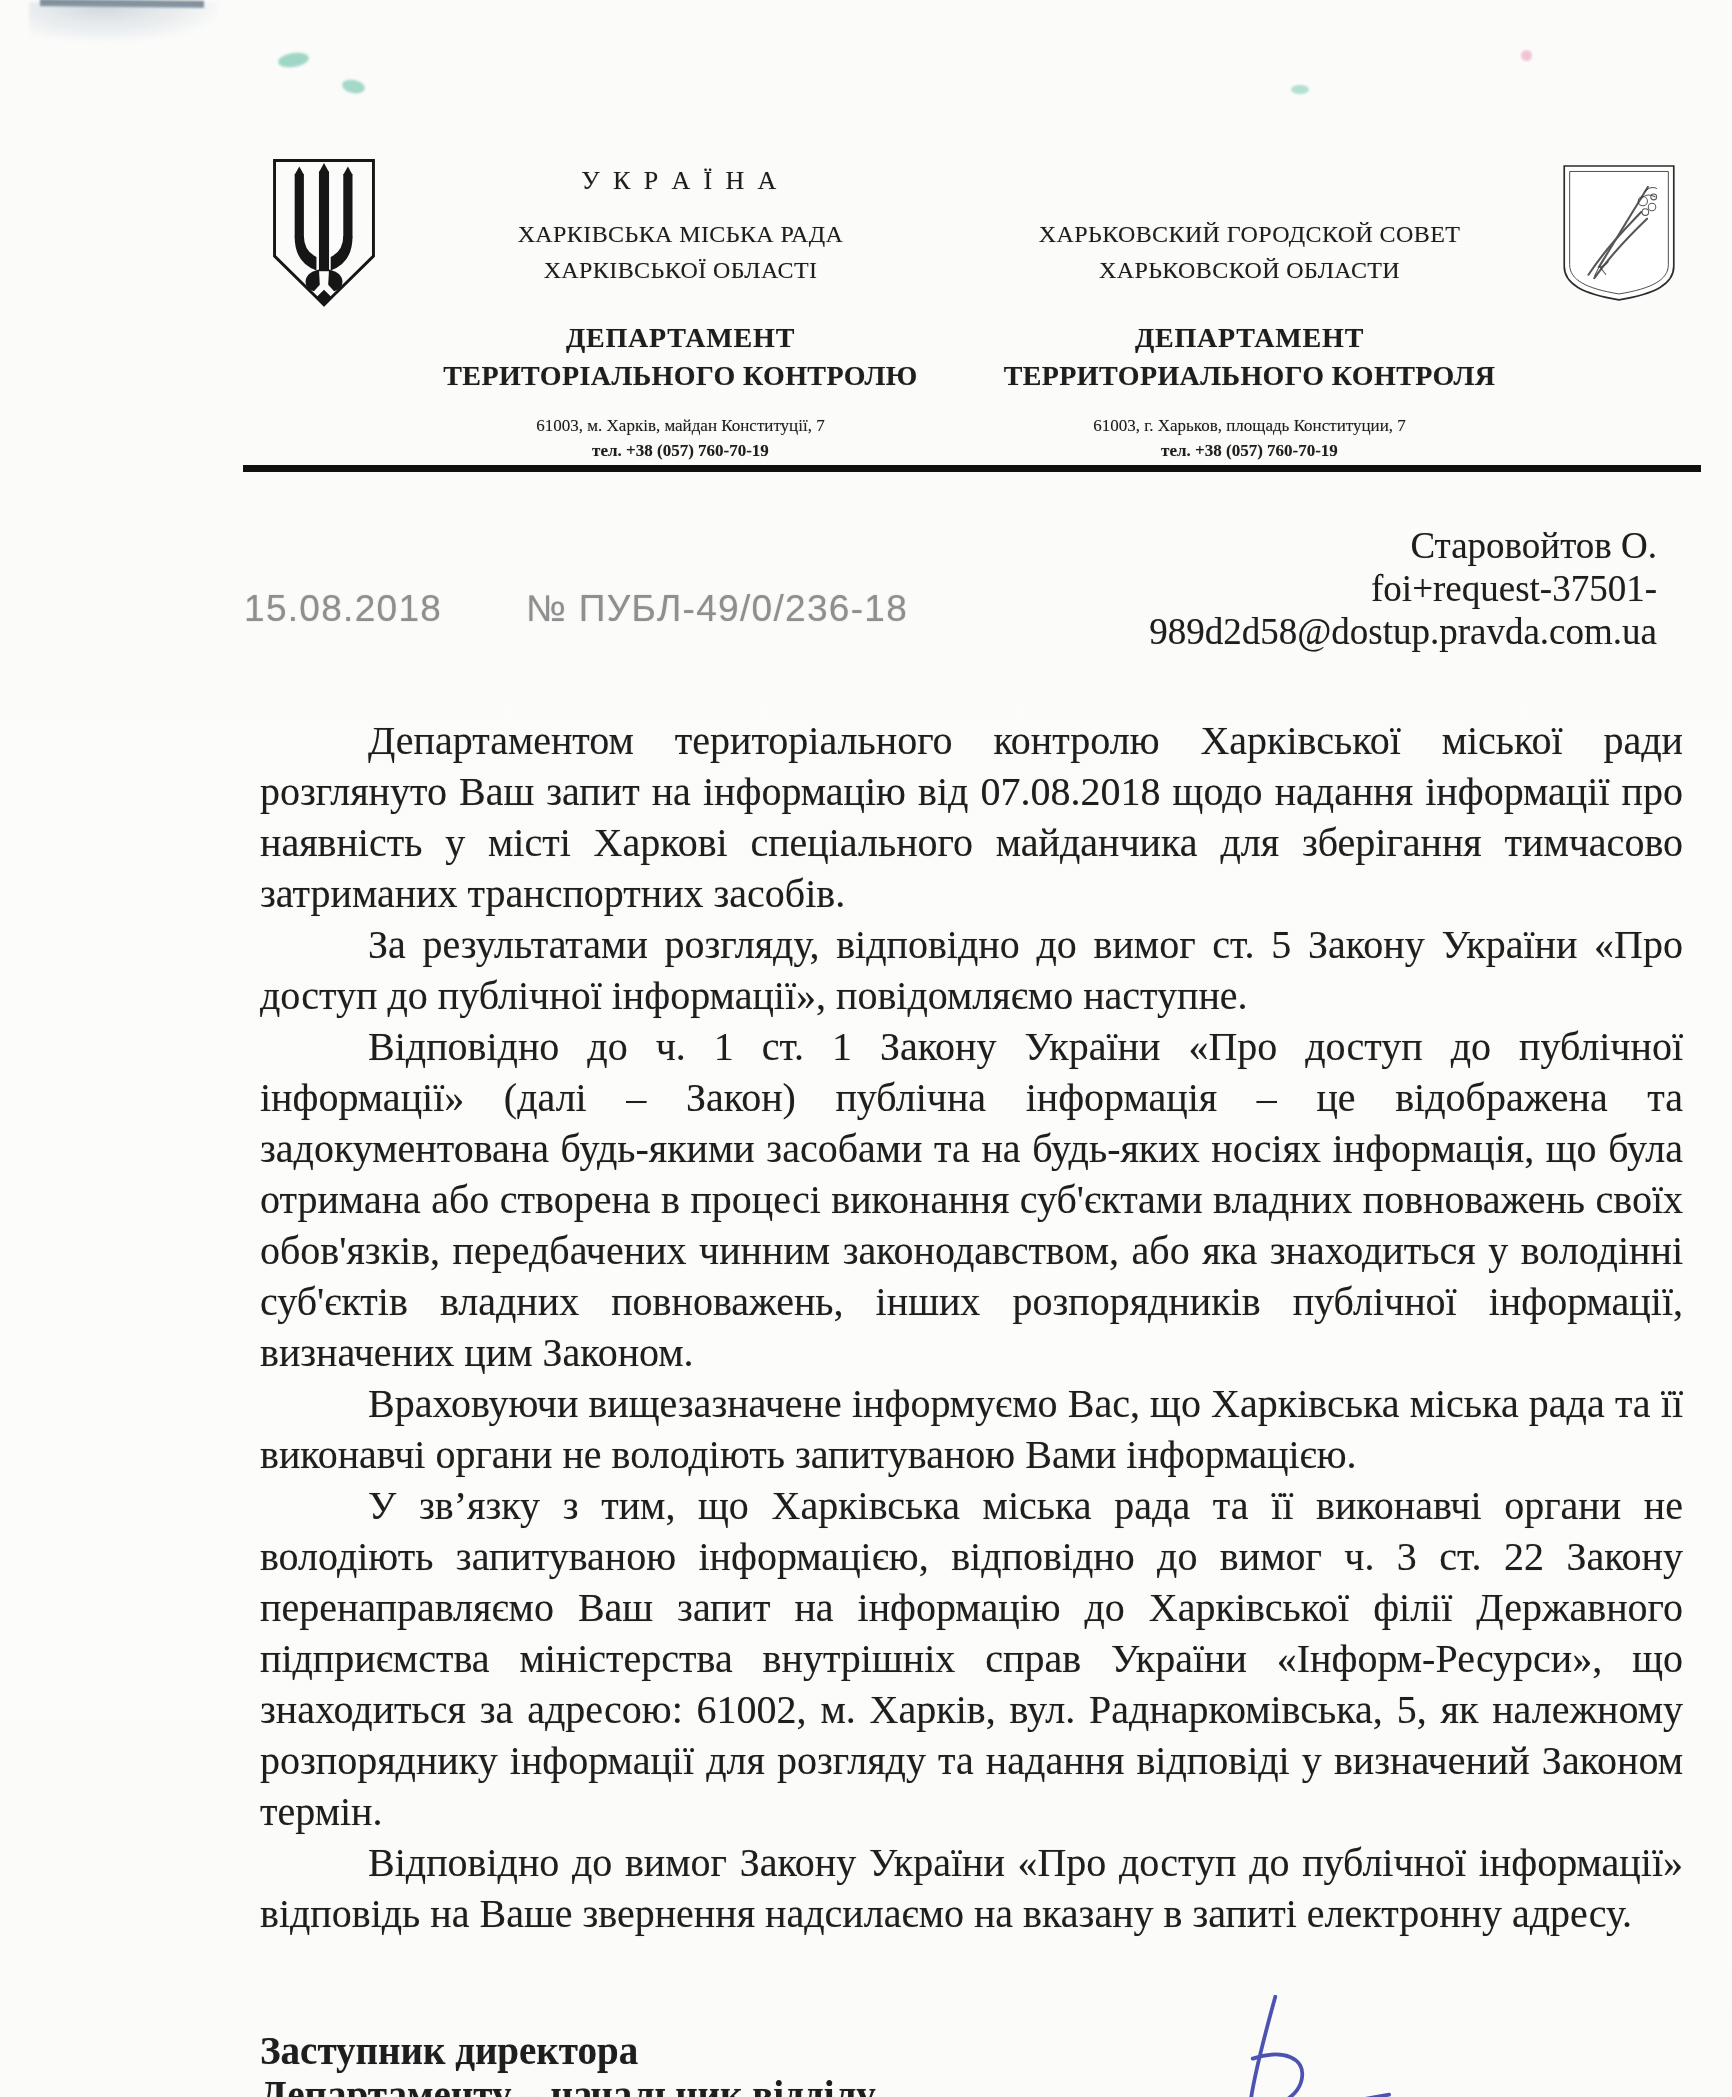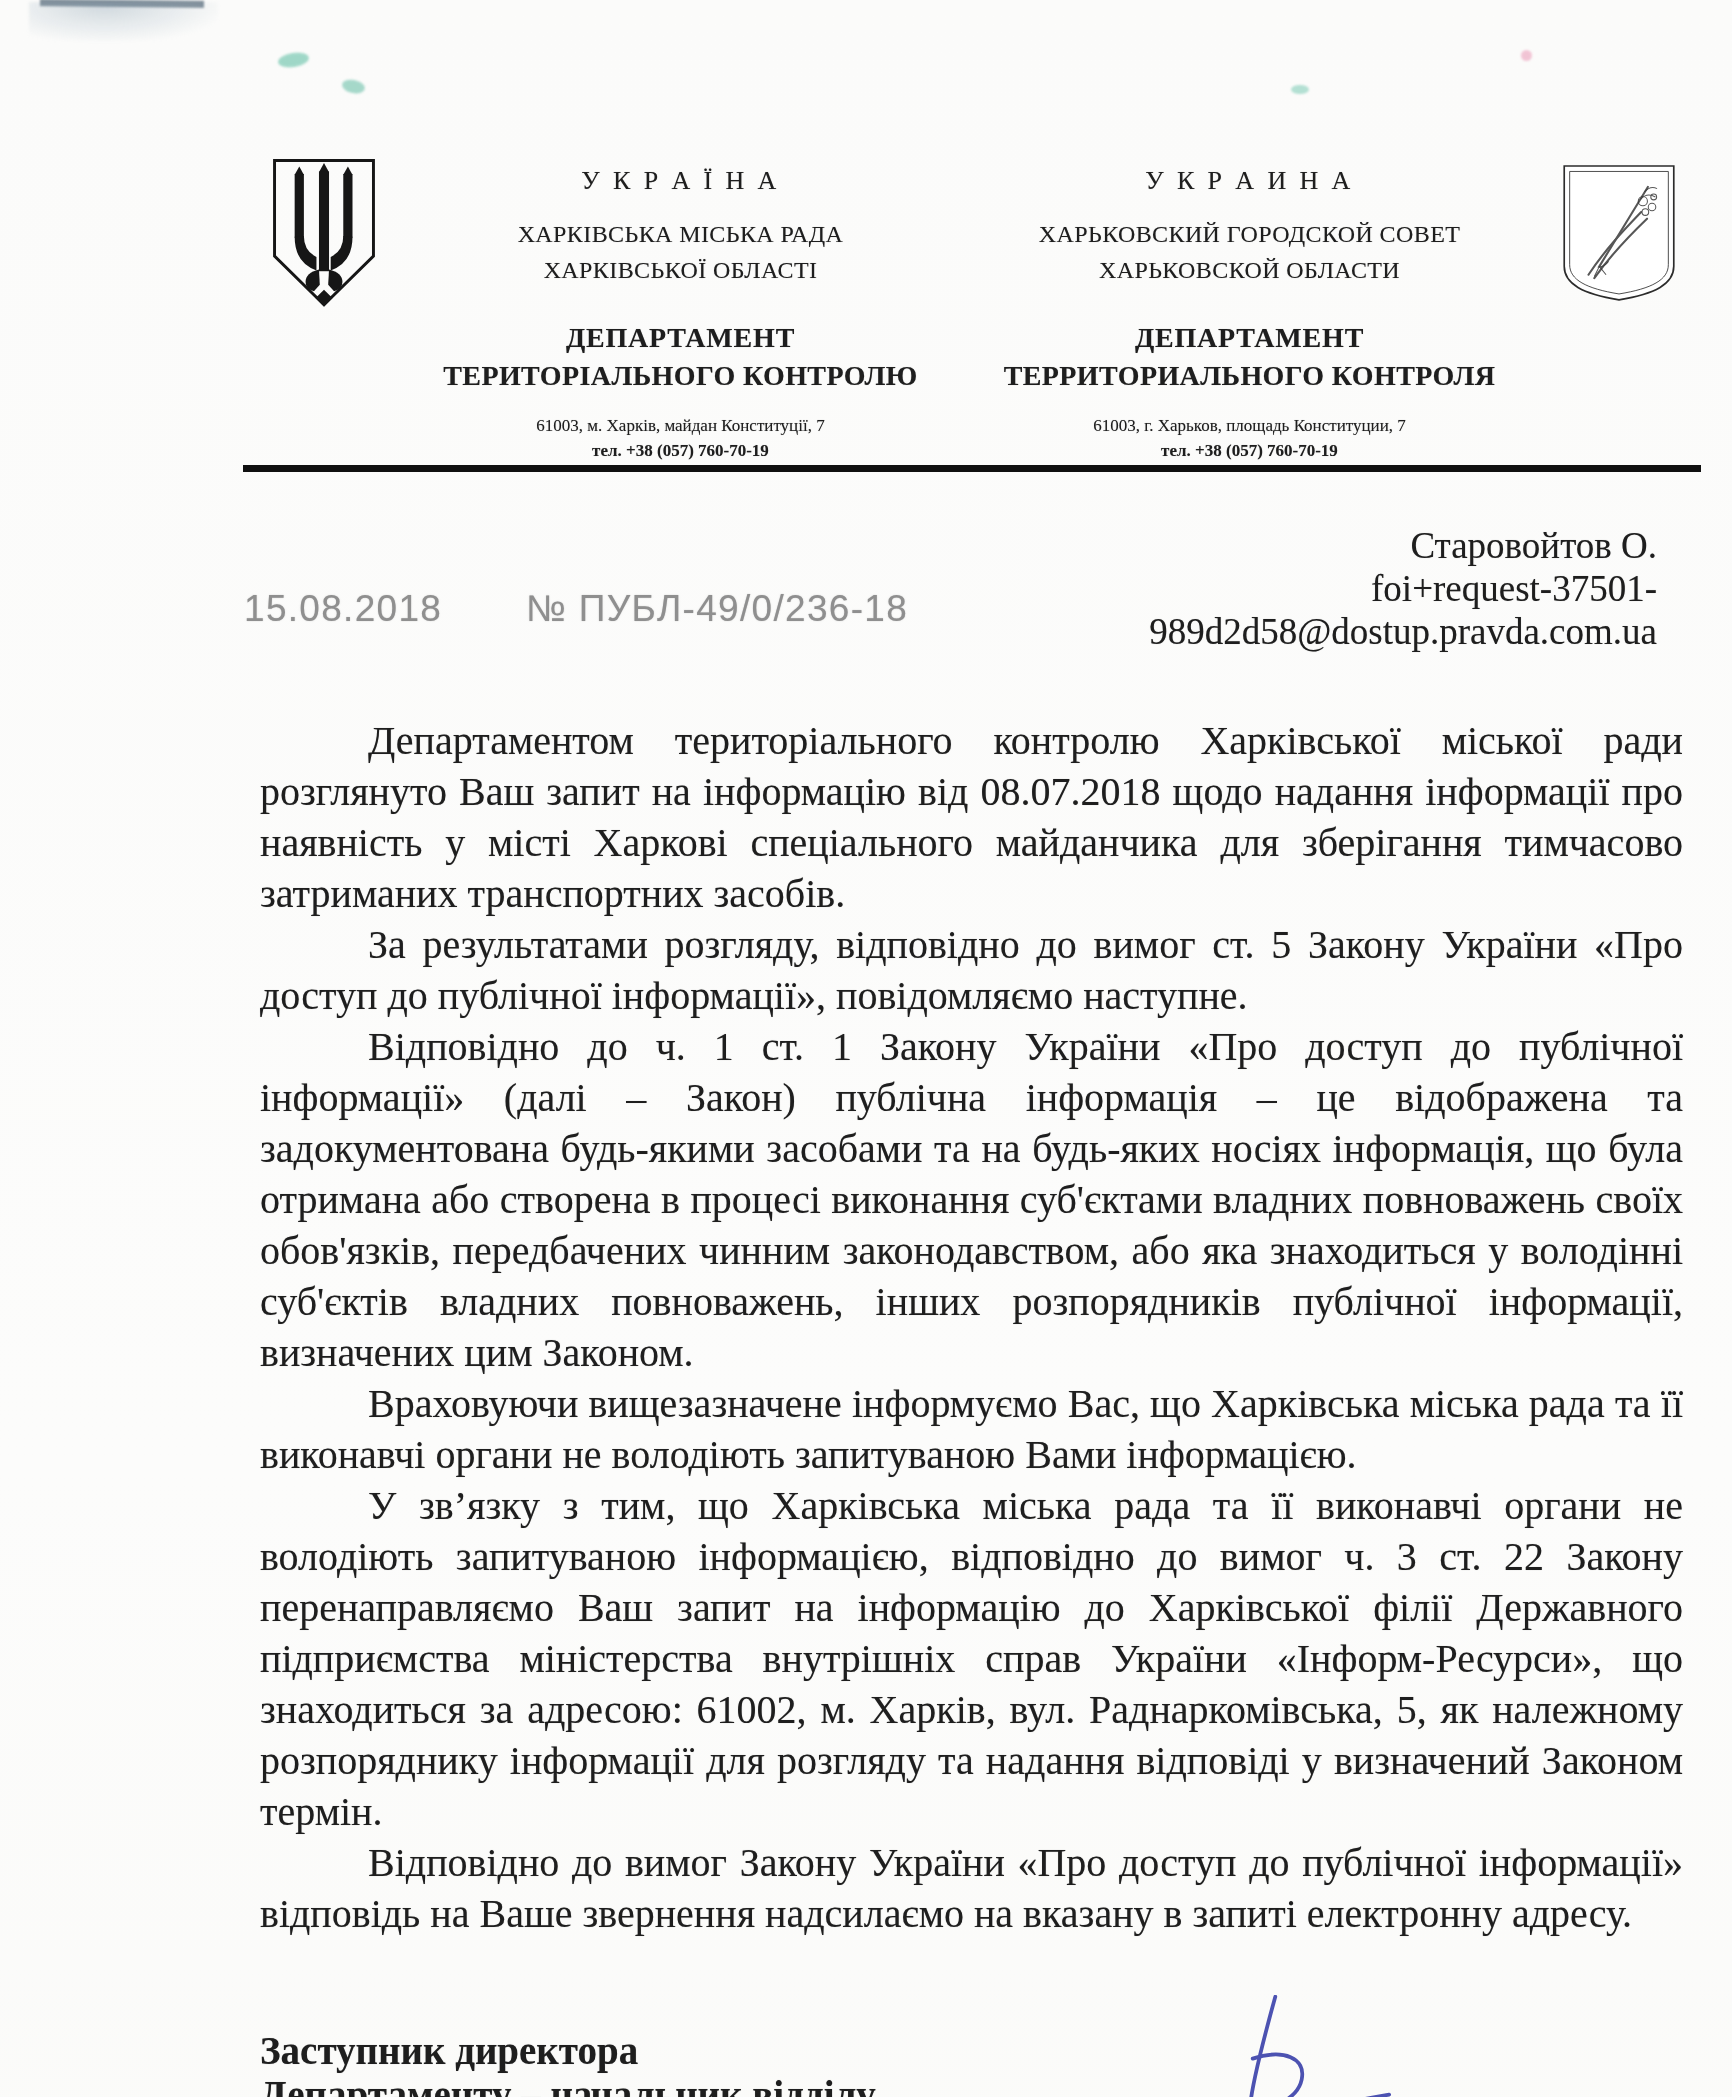--- a/index.html
+++ b/index.html
@@ -116,21 +116,20 @@
     <div class="h-country scan-text">У К Р А Ї Н А</div>
     <div class="h-org1 scan-text">ХАРКІВСЬКА МІСЬКА РАДА</div>
     <div class="h-org2 scan-text">ХАРКІВСЬКОЇ ОБЛАСТІ</div>
     <div class="h-dept1 scan-text">ДЕПАРТАМЕНТ</div>
     <div class="h-dept2 scan-text">ТЕРИТОРІАЛЬНОГО КОНТРОЛЮ</div>
     <div class="h-addr scan-text">61003, м. Харків, майдан Конституції, 7</div>
     <div class="h-phone scan-text">тел.  +38 (057) 760-70-19</div>
   </div>
 
   <div class="hcol right hcol-anchor">
-    <div class="h-country scan-text">У К Р А И Н А</div>
     <div class="h-org1 scan-text">ХАРЬКОВСКИЙ ГОРОДСКОЙ СОВЕТ</div>
     <div class="h-org2 scan-text">ХАРЬКОВСКОЙ ОБЛАСТИ</div>
     <div class="h-dept1 scan-text">ДЕПАРТАМЕНТ</div>
     <div class="h-dept2 scan-text">ТЕРРИТОРИАЛЬНОГО КОНТРОЛЯ</div>
     <div class="h-addr scan-text">61003, г. Харьков, площадь Конституции, 7</div>
     <div class="h-phone scan-text">тел. +38 (057) 760-70-19</div>
   </div>
 
   <div class="rule"></div>
 
@@ -139,21 +138,21 @@
     <span>№ ПУБЛ-49/0/236-18</span>
   </div>
 
   <div class="recipient scan-text">
     <div>Старовойтов О.</div>
     <div>foi+request-37501-</div>
     <div>989d2d58@dostup.pravda.com.ua</div>
   </div>
 
   <div class="body-text scan-text">
-    <p>Департаментом територіального контролю Харківської міської ради розглянуто Ваш запит на інформацію від 08.07.2018 щодо надання інформації про наявність у місті Харкові спеціального майданчика для зберігання тимчасово затриманих транспортних засобів.</p>
+    <p>Департаментом територіального контролю Харківської міської ради розглянуто Ваш запит на інформацію від 07.08.2018 щодо надання інформації про наявність у місті Харкові спеціального майданчика для зберігання тимчасово затриманих транспортних засобів.</p>
     <p>За результатами розгляду, відповідно до вимог ст. 5 Закону України «Про доступ до публічної інформації», повідомляємо наступне.</p>
     <p>Відповідно до ч. 1 ст. 1 Закону України «Про доступ до публічної інформації» (далі – Закон) публічна інформація – це відображена та задокументована будь-якими засобами та на будь-яких носіях інформація, що була отримана або створена в процесі виконання суб'єктами владних повноважень своїх обов'язків, передбачених чинним законодавством, або яка знаходиться у володінні суб'єктів владних повноважень, інших розпорядників публічної інформації, визначених цим Законом.</p>
     <p>Враховуючи вищезазначене інформуємо Вас, що Харківська міська рада та її виконавчі органи не володіють запитуваною Вами інформацією.</p>
     <p>У зв’язку з тим, що Харківська міська рада та її виконавчі органи не володіють запитуваною інформацією, відповідно до вимог ч. 3 ст. 22 Закону перенаправляємо Ваш запит на інформацію до Харківської філії Державного підприємства міністерства внутрішніх справ України «Інформ-Ресурси», що знаходиться за адресою: 61002, м. Харків, вул. Раднаркомівська, 5, як належному розпоряднику інформації для розгляду та надання відповіді у визначений Законом термін.</p>
     <p>Відповідно до вимог Закону України «Про доступ до публічної інформації» відповідь на Ваше звернення надсилаємо на вказану в запиті електронну адресу.</p>
   </div>
 
   <div class="sig-title scan-text">
     <div>Заступник директора</div>
     <div>Департаменту – начальник відділу</div>

